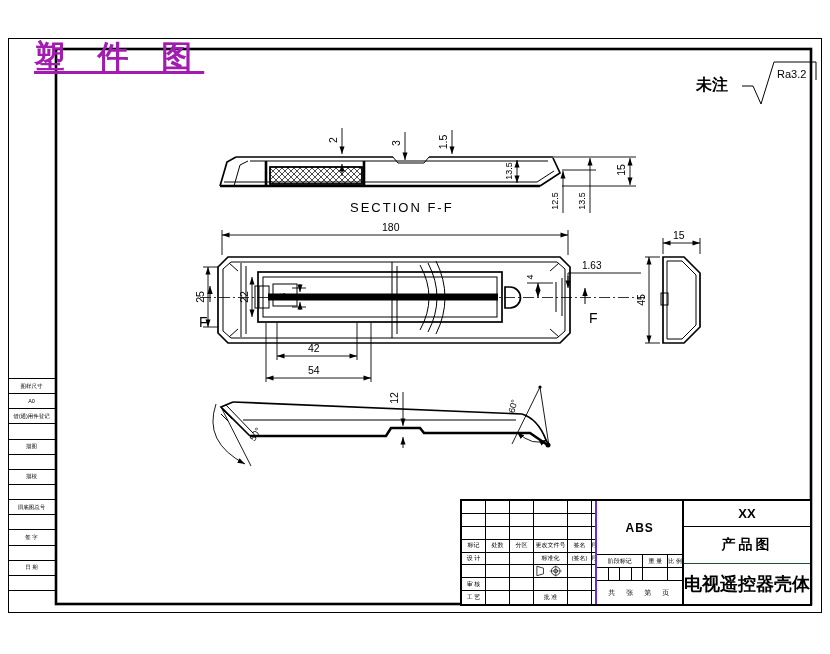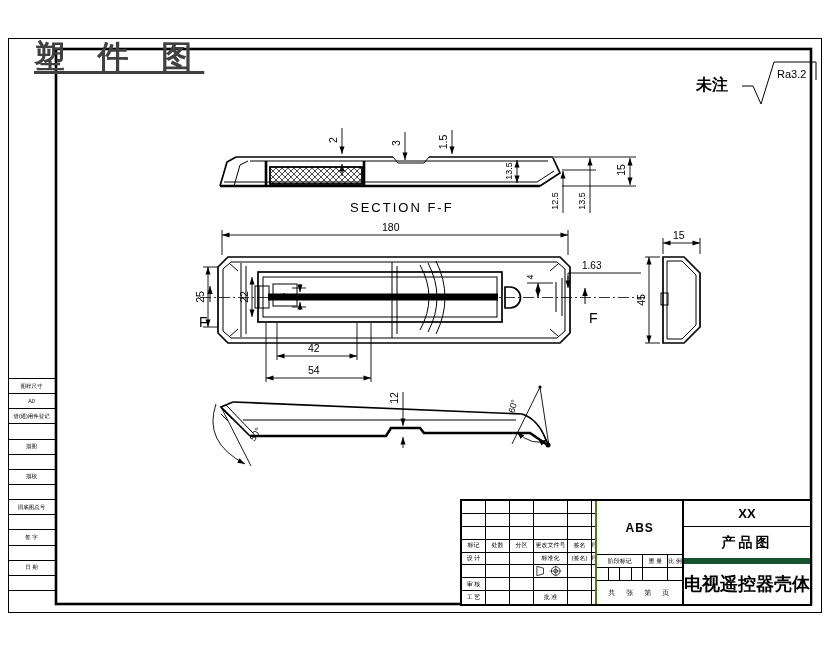--- a/index.html
+++ b/index.html
@@ -2,21 +2,21 @@
 <html><head>
 <meta charset="utf-8">
 <style>
   html,body{margin:0;padding:0;background:#fff;}
   #page{position:relative;width:830px;height:654px;background:#fff;overflow:hidden;
         font-family:"Liberation Sans",sans-serif;color:#000;}
   #page *{box-sizing:border-box;}
 
   
   .stamp{position:absolute;left:34px;top:36px;font-size:31px;font-weight:bold;
-         color:#404040;letter-spacing:12px;text-decoration:underline;
+         color:#a21caf;letter-spacing:12px;text-decoration:underline;
          text-underline-offset:4px;white-space:nowrap;z-index:5;}
 
   
   svg.draw{position:absolute;left:0;top:0;}
   svg .ln{stroke:#000;stroke-width:1;fill:none}
   svg .ln2{stroke:#000;stroke-width:1.7;fill:none}
   svg .thk{stroke:#000;stroke-width:2.6;fill:none}
   svg .dim{stroke:#000;stroke-width:0.9;fill:none}
   svg .cl{stroke:#000;stroke-width:0.8;stroke-dasharray:11 3 2 3;fill:none}
   svg text{font-family:"Liberation Sans",sans-serif;fill:#000;}
@@ -34,35 +34,35 @@
   .tb{position:absolute;left:460px;top:499px;width:352px;height:107px;
       border:2px solid #000;display:flex;background:#fff;}
   .tb-left{width:160px;display:grid;
            grid-template-columns:24px 24px 24px 34px 24px 1fr;
            grid-template-rows:repeat(8,1fr);}
   .tb-left .c{border-right:1px solid #000;border-bottom:1px solid #000;
               display:flex;align-items:center;justify-content:center;
               font-size:6px;white-space:nowrap;overflow:hidden;}
   .tb-left .c:nth-child(6n){border-right:none;}
   .tb-left .c:nth-child(n+43){border-bottom:none;}
-  .tb-mid{width:96px;border-left:2px solid #4d7c0f;display:flex;flex-direction:column;}
+  .tb-mid{width:96px;border-left:2px solid #6d28d9;display:flex;flex-direction:column;}
   .tb-mid .abs{height:54px;border-bottom:1px solid #000;display:flex;align-items:center;
                justify-content:center;font-size:12px;font-weight:bold;letter-spacing:1px;}
   .tb-mid .mrow{display:flex;height:13px;}
   .tb-mid .mrow>div{border-right:1px solid #000;border-bottom:1px solid #000;
                     display:flex;align-items:center;justify-content:center;font-size:6px;
                     white-space:nowrap;overflow:hidden;}
   .tb-mid .mrow>div:last-child{border-right:none;}
   .tb-mid .sheet{flex:1;display:flex;align-items:center;justify-content:center;
                  font-size:7px;letter-spacing:2px;white-space:nowrap;}
   .tb-right{flex:1;border-left:2px solid #000;display:flex;flex-direction:column;}
   .tb-right>div{display:flex;align-items:center;justify-content:center;font-weight:bold;}
   .tb-right .co{height:26px;border-bottom:1px solid #000;font-size:13px;
                 font-family:Liberation Sans, sans-serif;}
-  .tb-right .dtype{height:37px;border-bottom:6px solid #14532d;font-size:14px;letter-spacing:3px;}
+  .tb-right .dtype{height:37px;border-bottom:1px solid #14532d;font-size:14px;letter-spacing:3px;}
   .tb-right .pname{flex:1;font-size:18px;white-space:nowrap;}
 </style>
 </head>
 <body>
 
 <div id="page">
 
   <div class="stamp">塑 件 图</div>
 
   <svg class="draw" width="830" height="654" viewBox="0 0 830 654">

